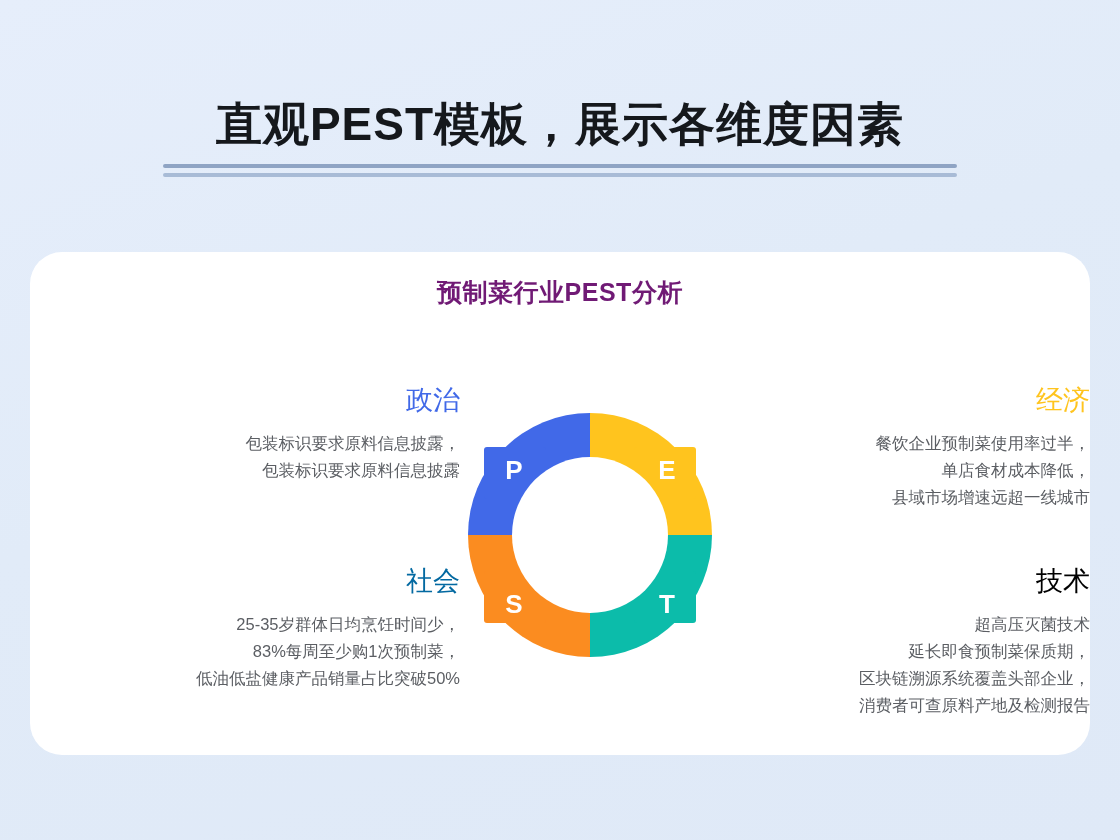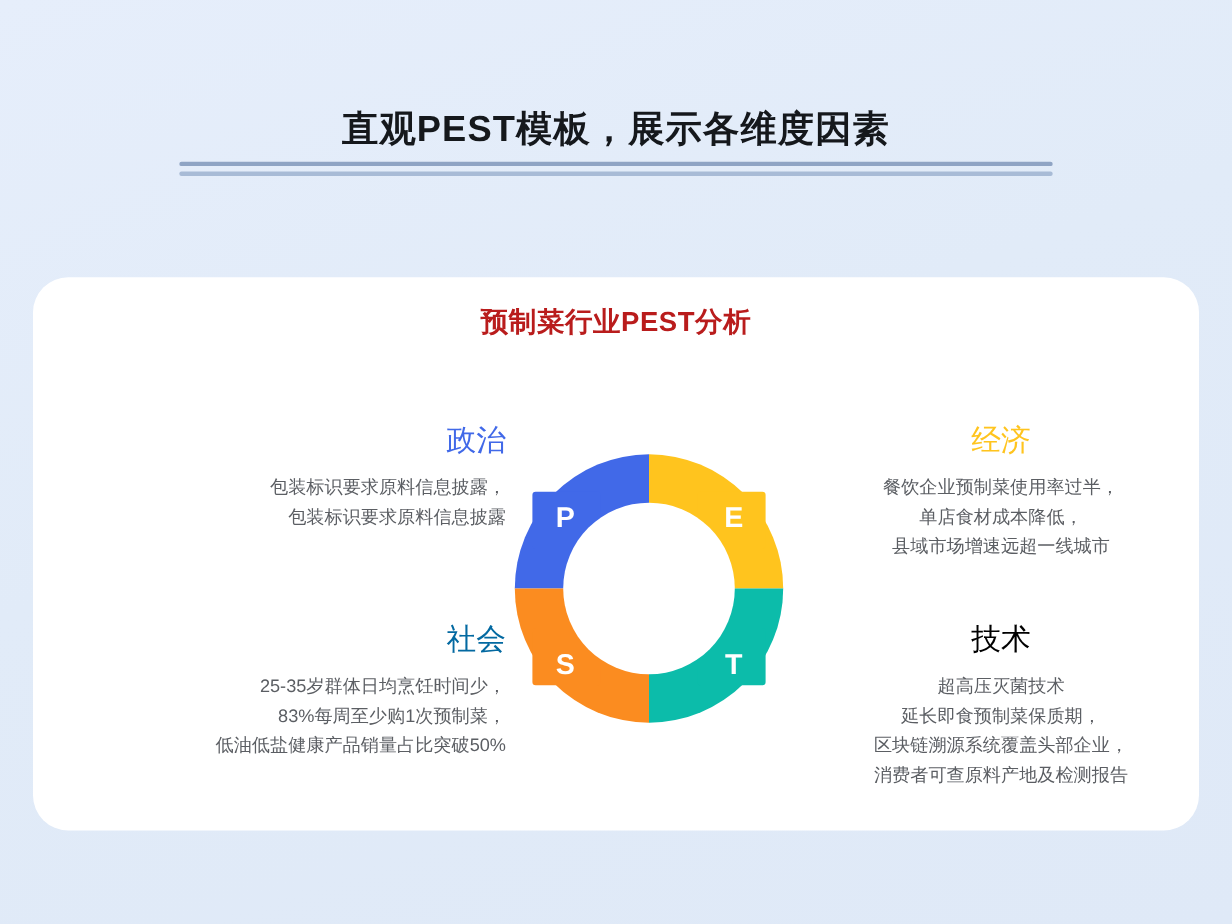--- a/index.html
+++ b/index.html
@@ -19,21 +19,21 @@
   
   .title-block {
     position: absolute;
     left: 0;
     top: 96px;
     width: 1120px;
     text-align: center;
   }
 
   .page-title {
-    font-size: 33px;
+    font-size: 46px;
     font-weight: bold;
     color: #15181c;
     letter-spacing: 1px;
     line-height: 1.25;
     white-space: nowrap;
   }
 
   .title-rules {
     width: 794px;
     margin: 10px auto 0 auto;
@@ -62,21 +62,21 @@
   }
 
   .card-title {
     position: absolute;
     left: 0;
     top: 24px;
     width: 1060px;
     text-align: center;
     font-size: 25px;
     font-weight: bold;
-    color: #b91c1c;
+    color: #701a75;
     letter-spacing: 0.5px;
   }
 
   
   .wheel {
     position: absolute;
     left: 430px;
     top: 153px;
     width: 260px;
     height: 260px;
@@ -111,21 +111,21 @@
   }
 
   .quad-body {
     font-size: 16.5px;
     color: #5b5e63;
     line-height: 1.62;
   }
   .quad-body div { white-space: nowrap; }
 
   .quad.left  { text-align: right; }
-  .quad.right { text-align: center; }
+  .quad.right { text-align: right; }
 
   
   .quad-political { left: 60px;  top: 132px;  width: 370px; }
   .quad-economic  { left: 700px; top: 132px;  width: 360px; }
   .quad-social    { left: 40px;  top: 313px;  width: 390px; }
   .quad-tech      { left: 700px; top: 313px;  width: 360px; }
 </style>
 </head>
 <body>
 

